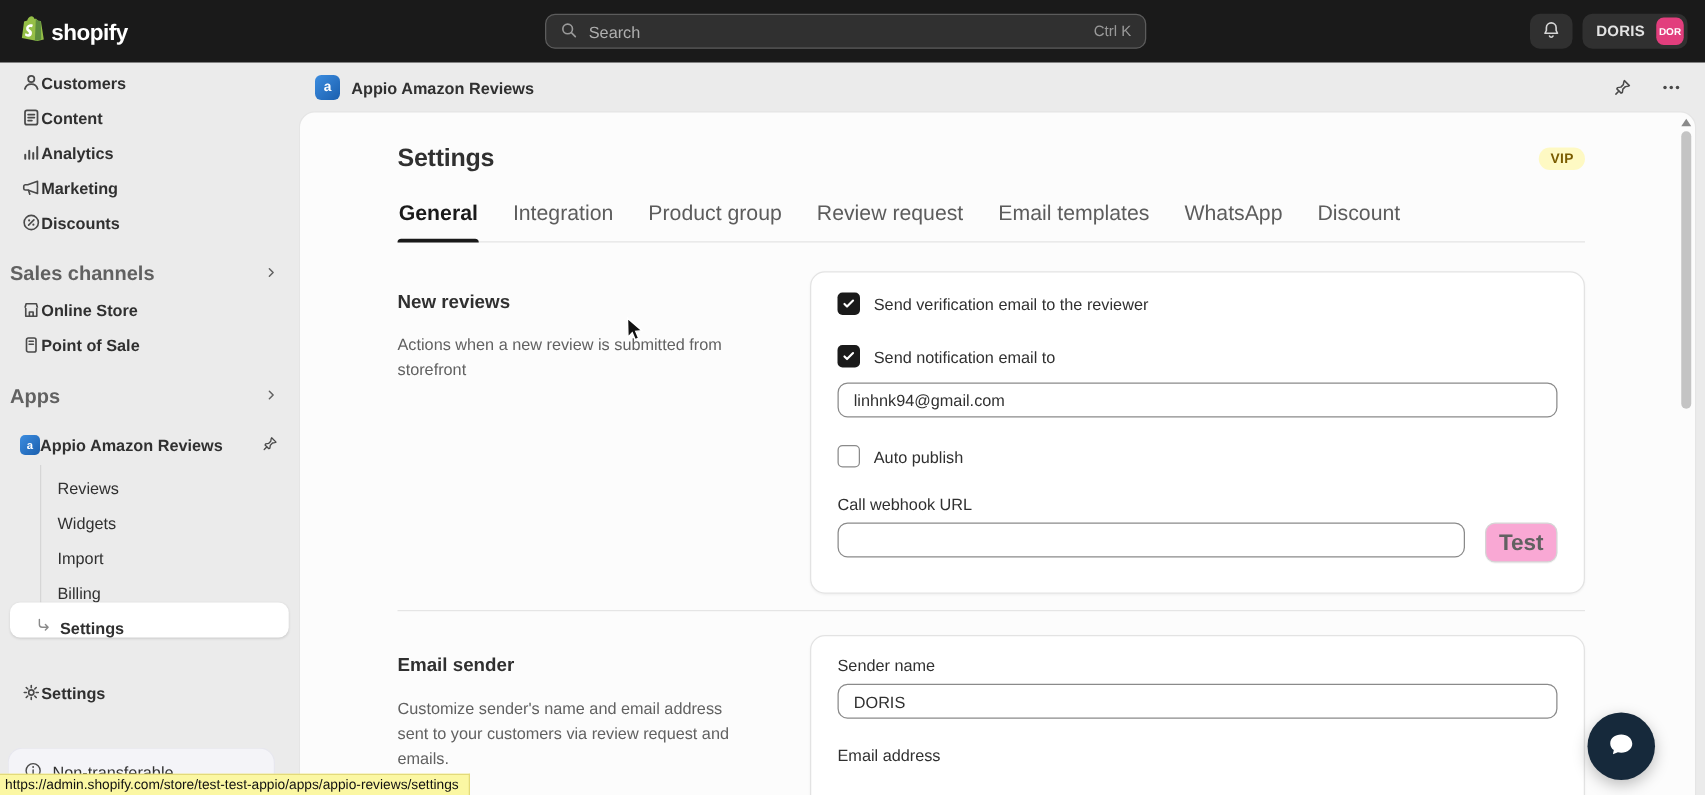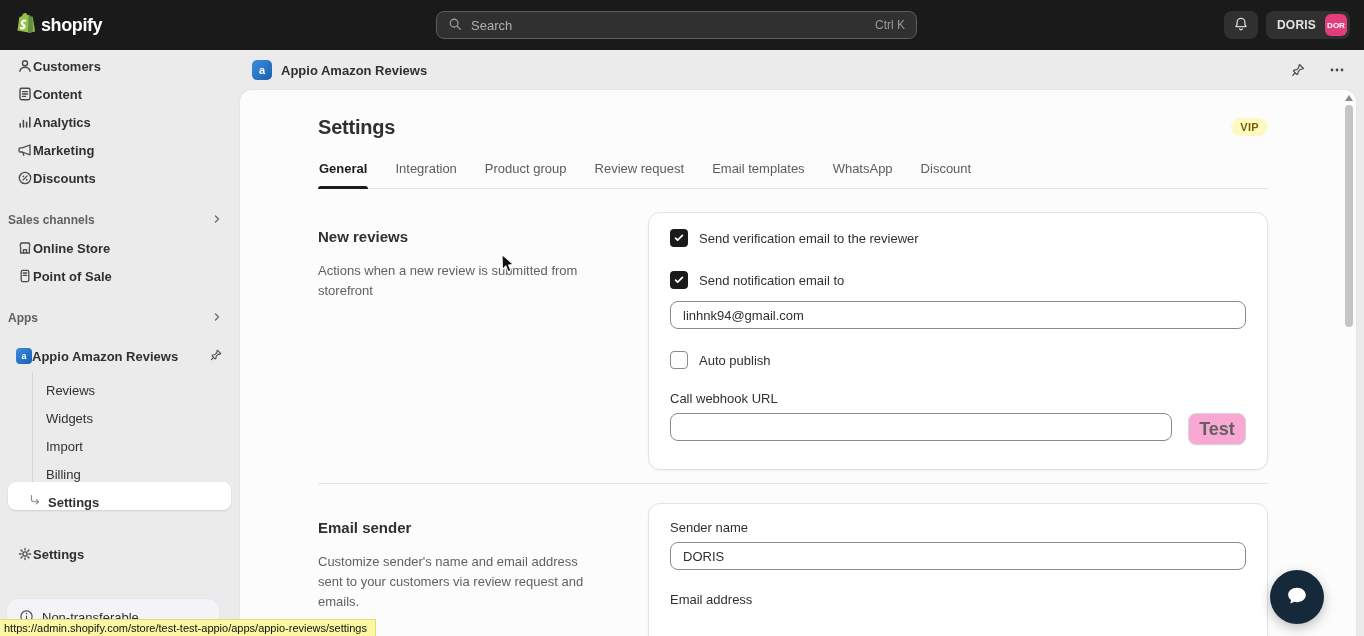--- a/index.html
+++ b/index.html
@@ -15,21 +15,21 @@
   .top-right{position:absolute;right:14px;top:11px;display:flex;gap:8px;height:28px}
   .bellbtn{width:34px;height:28px;background:#303030;border:none;border-radius:8px;display:flex;align-items:center;justify-content:center;cursor:pointer}
   .userbtn{height:28px;background:#303030;border:none;border-radius:8px;display:flex;align-items:center;gap:9px;padding:0 3px 0 11px;cursor:pointer}
   .userbtn .uname{color:#e3e3e3;font-size:12px;font-weight:700;letter-spacing:.2px}
   .avatar{width:22px;height:22px;border-radius:6px;background:#e23e7d;color:#fff;font-size:8px;font-weight:700;display:flex;align-items:center;justify-content:center}
 
   
   .sidebar{position:absolute;top:50px;left:0;width:239px;height:586px;background:#ebebeb;padding:2px 8px 0;z-index:2}
   .srow{height:28px;display:flex;align-items:center;padding:0 8px;border-radius:8px;font-size:13px;font-weight:600;color:#303030;cursor:pointer}
   .sic{width:17px;height:17px;display:flex;align-items:center;justify-content:center;flex:none}
-  .shead{height:28px;display:flex;align-items:center;justify-content:space-between;font-size:12px;font-weight:600;color:#616161;margin-top:14px;padding-right:8px;cursor:pointer}
+  .shead{height:28px;display:flex;align-items:center;justify-content:space-between;font-size:16px;font-weight:600;color:#616161;margin-top:14px;padding-right:8px;cursor:pointer}
   .approw{margin-top:10px}
   .approw .pin{margin-left:auto}
   .appic{width:16px;height:16px;border-radius:4px;background:linear-gradient(135deg,#3c8de0,#1b5fae);display:flex;align-items:center;justify-content:center;color:#fff;font-size:9px;font-weight:700;flex:none}
   .subwrap{position:relative}
   .subwrap::before{content:"";position:absolute;left:24px;top:2px;bottom:28px;width:1px;background:#d6d6d6}
   .subrow{height:28px;display:flex;align-items:flex-end;padding-left:38px;font-size:13px;font-weight:450;color:#303030;border-radius:8px;cursor:pointer;position:relative;z-index:1}
   .subrow.active{background:#fff;box-shadow:0 1px 2px rgba(0,0,0,.12);font-weight:700;padding-left:20px;gap:6px}
   .side-bottom{position:absolute;left:8px;right:8px;bottom:68px}
   .notice-card{position:absolute;left:6px;bottom:0;width:214px;height:38px;background:#f4f4f8;border:1px solid #e7e7ee;border-bottom:none;border-radius:12px 12px 0 0;display:flex;align-items:center;gap:8px;padding:0 12px;font-size:13px;font-weight:500;color:#303030}
 
@@ -40,21 +40,21 @@
   .appbar .actions{margin-left:auto;display:flex;align-items:center;gap:19px}
   .iconbtn{background:none;border:none;cursor:pointer;display:flex;align-items:center;justify-content:center;width:20px;height:20px}
 
   
   .panel{position:absolute;left:240px;top:90px;width:1116px;height:546px;background:#fcfcfc;border-radius:12px 12px 0 0;box-shadow:0 0 0 1px #e5e5e5;overflow:hidden;z-index:1}
   .content{margin-left:78px;width:950px;padding-top:24px}
   .titlerow{display:flex;align-items:center;justify-content:space-between;height:26px}
   .ptitle{font-size:20px;font-weight:700;color:#303030;letter-spacing:-.2px}
   .vip{background:#fef9c3;color:#7a5c00;font-size:11px;font-weight:700;padding:3px 9px;border-radius:10px;letter-spacing:.3px}
   .tabs{display:flex;gap:26px;margin-top:21px;border-bottom:1px solid #e3e3e3}
-  .tab{font-size:13px;color:#5c5c5c;font-weight:500;padding:0 1px 12px;cursor:pointer;position:relative;white-space:nowrap}
+  .tab{font-size:17px;color:#5c5c5c;font-weight:500;padding:0 1px 12px;cursor:pointer;position:relative;white-space:nowrap}
   .tab.active{color:#1a1a1a;font-weight:700}
   .tab.active::after{content:"";position:absolute;left:0;right:0;bottom:-1px;height:3px;background:#1a1a1a;border-radius:3px 3px 0 0}
 
   .section{display:grid;grid-template-columns:330px 620px;margin-top:23px}
   .scol{padding:16px 45px 0 0}
   .scol h2{font-size:15px;font-weight:650;color:#303030;margin-bottom:16px}
   .scol p{font-size:13px;line-height:20px;color:#616161}
   .card{background:#fff;border:1px solid #e3e3e3;border-radius:12px;box-shadow:0 1px 2px rgba(26,26,26,.05);padding:16px 21px 24px}
   .cbrow{display:flex;align-items:center;gap:11px;cursor:pointer}
   .cb{width:18px;height:18px;border-radius:4px;flex:none;display:flex;align-items:center;justify-content:center}

